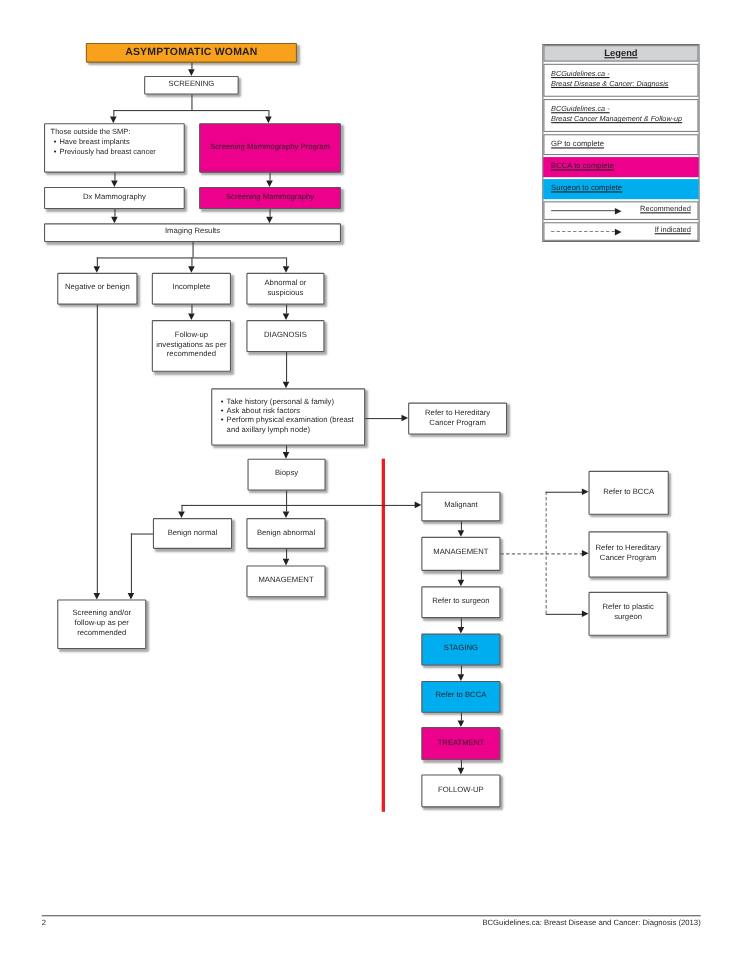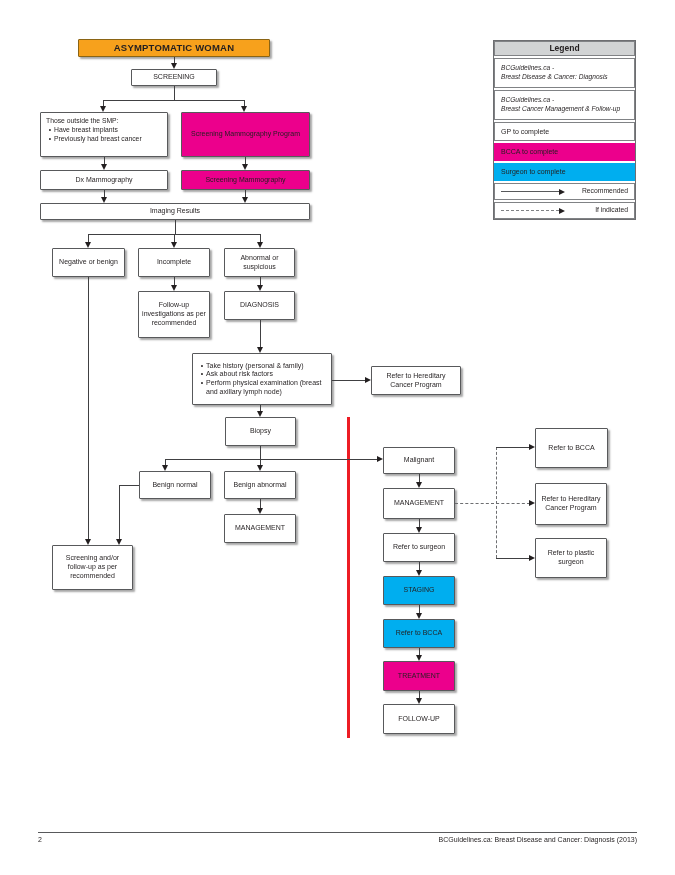--- a/index.html
+++ b/index.html
@@ -24,21 +24,21 @@
   .smp-title{width:100%;text-align:left;margin-bottom:1px;}
   .vln{position:absolute;width:1px;background:#404042;}
   .hln{position:absolute;height:1px;background:#404042;}
   .vdash{position:absolute;width:0;border-left:1px dashed #6d6e71;}
   .hdash{position:absolute;height:0;border-top:1px dashed #6d6e71;}
   .arr-d{position:absolute;width:0;height:0;border-left:3.5px solid transparent;border-right:3.5px solid transparent;border-top:6px solid #231f20;}
   .arr-r{position:absolute;width:0;height:0;border-top:3.5px solid transparent;border-bottom:3.5px solid transparent;border-left:6px solid #231f20;}
   .redline{position:absolute;left:347px;top:417px;width:3px;height:321px;background:#ED1C24;}
   
   .legend{position:absolute;left:493px;top:40px;width:143px;border:1px solid #6d6e71;background:#ffffff;box-sizing:border-box;}
-  .lrow{box-sizing:border-box;margin-bottom:2px;border:1px solid #808285;display:flex;align-items:center;padding:2px 6px;font-size:7px;line-height:1.3;}
+  .lrow{box-sizing:border-box;margin-bottom:2px;border:1px solid #808285;display:flex;align-items:center;padding:2px 6px;font-size:7px;line-height:1.3;text-decoration:underline;}
   .lrow:last-child{margin-bottom:0;}
   .lrow.header{background:#D1D3D4;justify-content:center;font-weight:bold;font-size:8.5px;height:15px;padding:0;}
   .lrow.ref{font-style:italic;font-size:6.6px;flex-direction:column;align-items:flex-start;justify-content:center;height:30px;}
   .lrow.plain{height:19px;}
   .lrow.magenta{background:#EC008C;border-color:#EC008C;height:18px;}
   .lrow.blue{background:#00AEEF;border-color:#00AEEF;height:18px;}
   .lrow.arrowrow{height:17px;justify-content:space-between;}
   .lline{flex:0 0 58px;height:0;border-top:1px solid #58595b;position:relative;}
   .lline.dsh{border-top:1px dashed #808285;}
   .lline:after{content:"";position:absolute;right:-6px;top:-3.5px;width:0;height:0;

